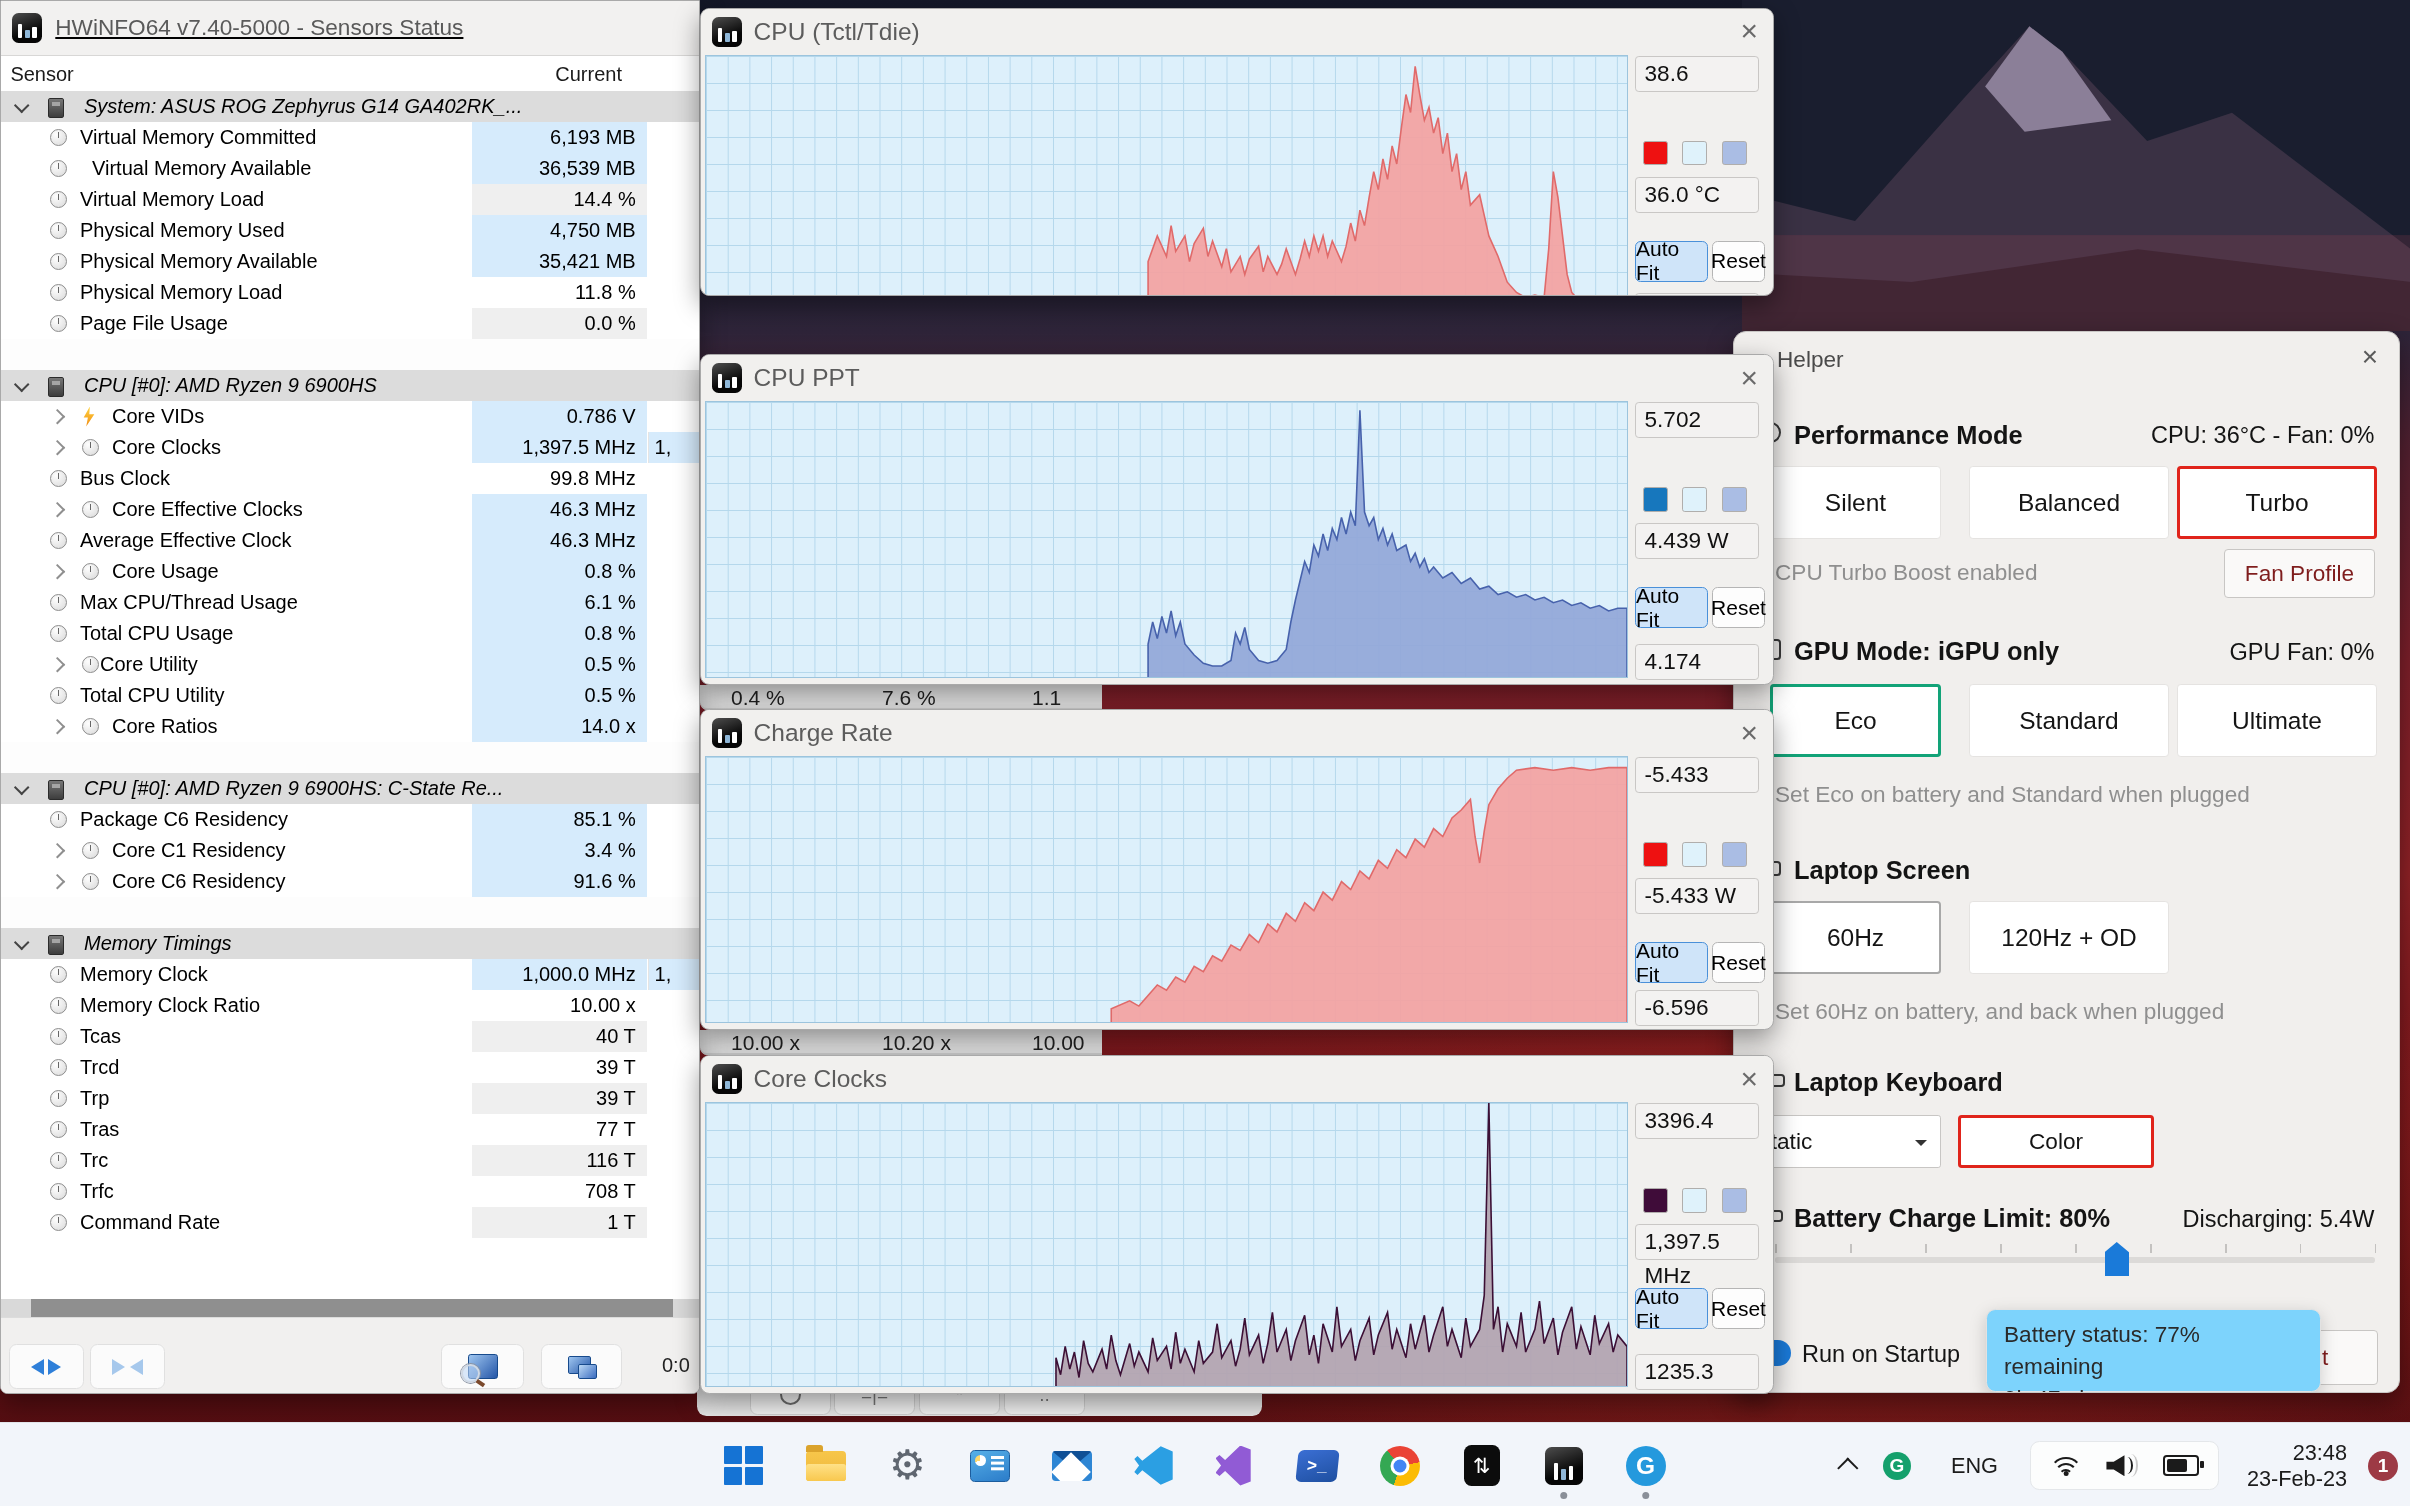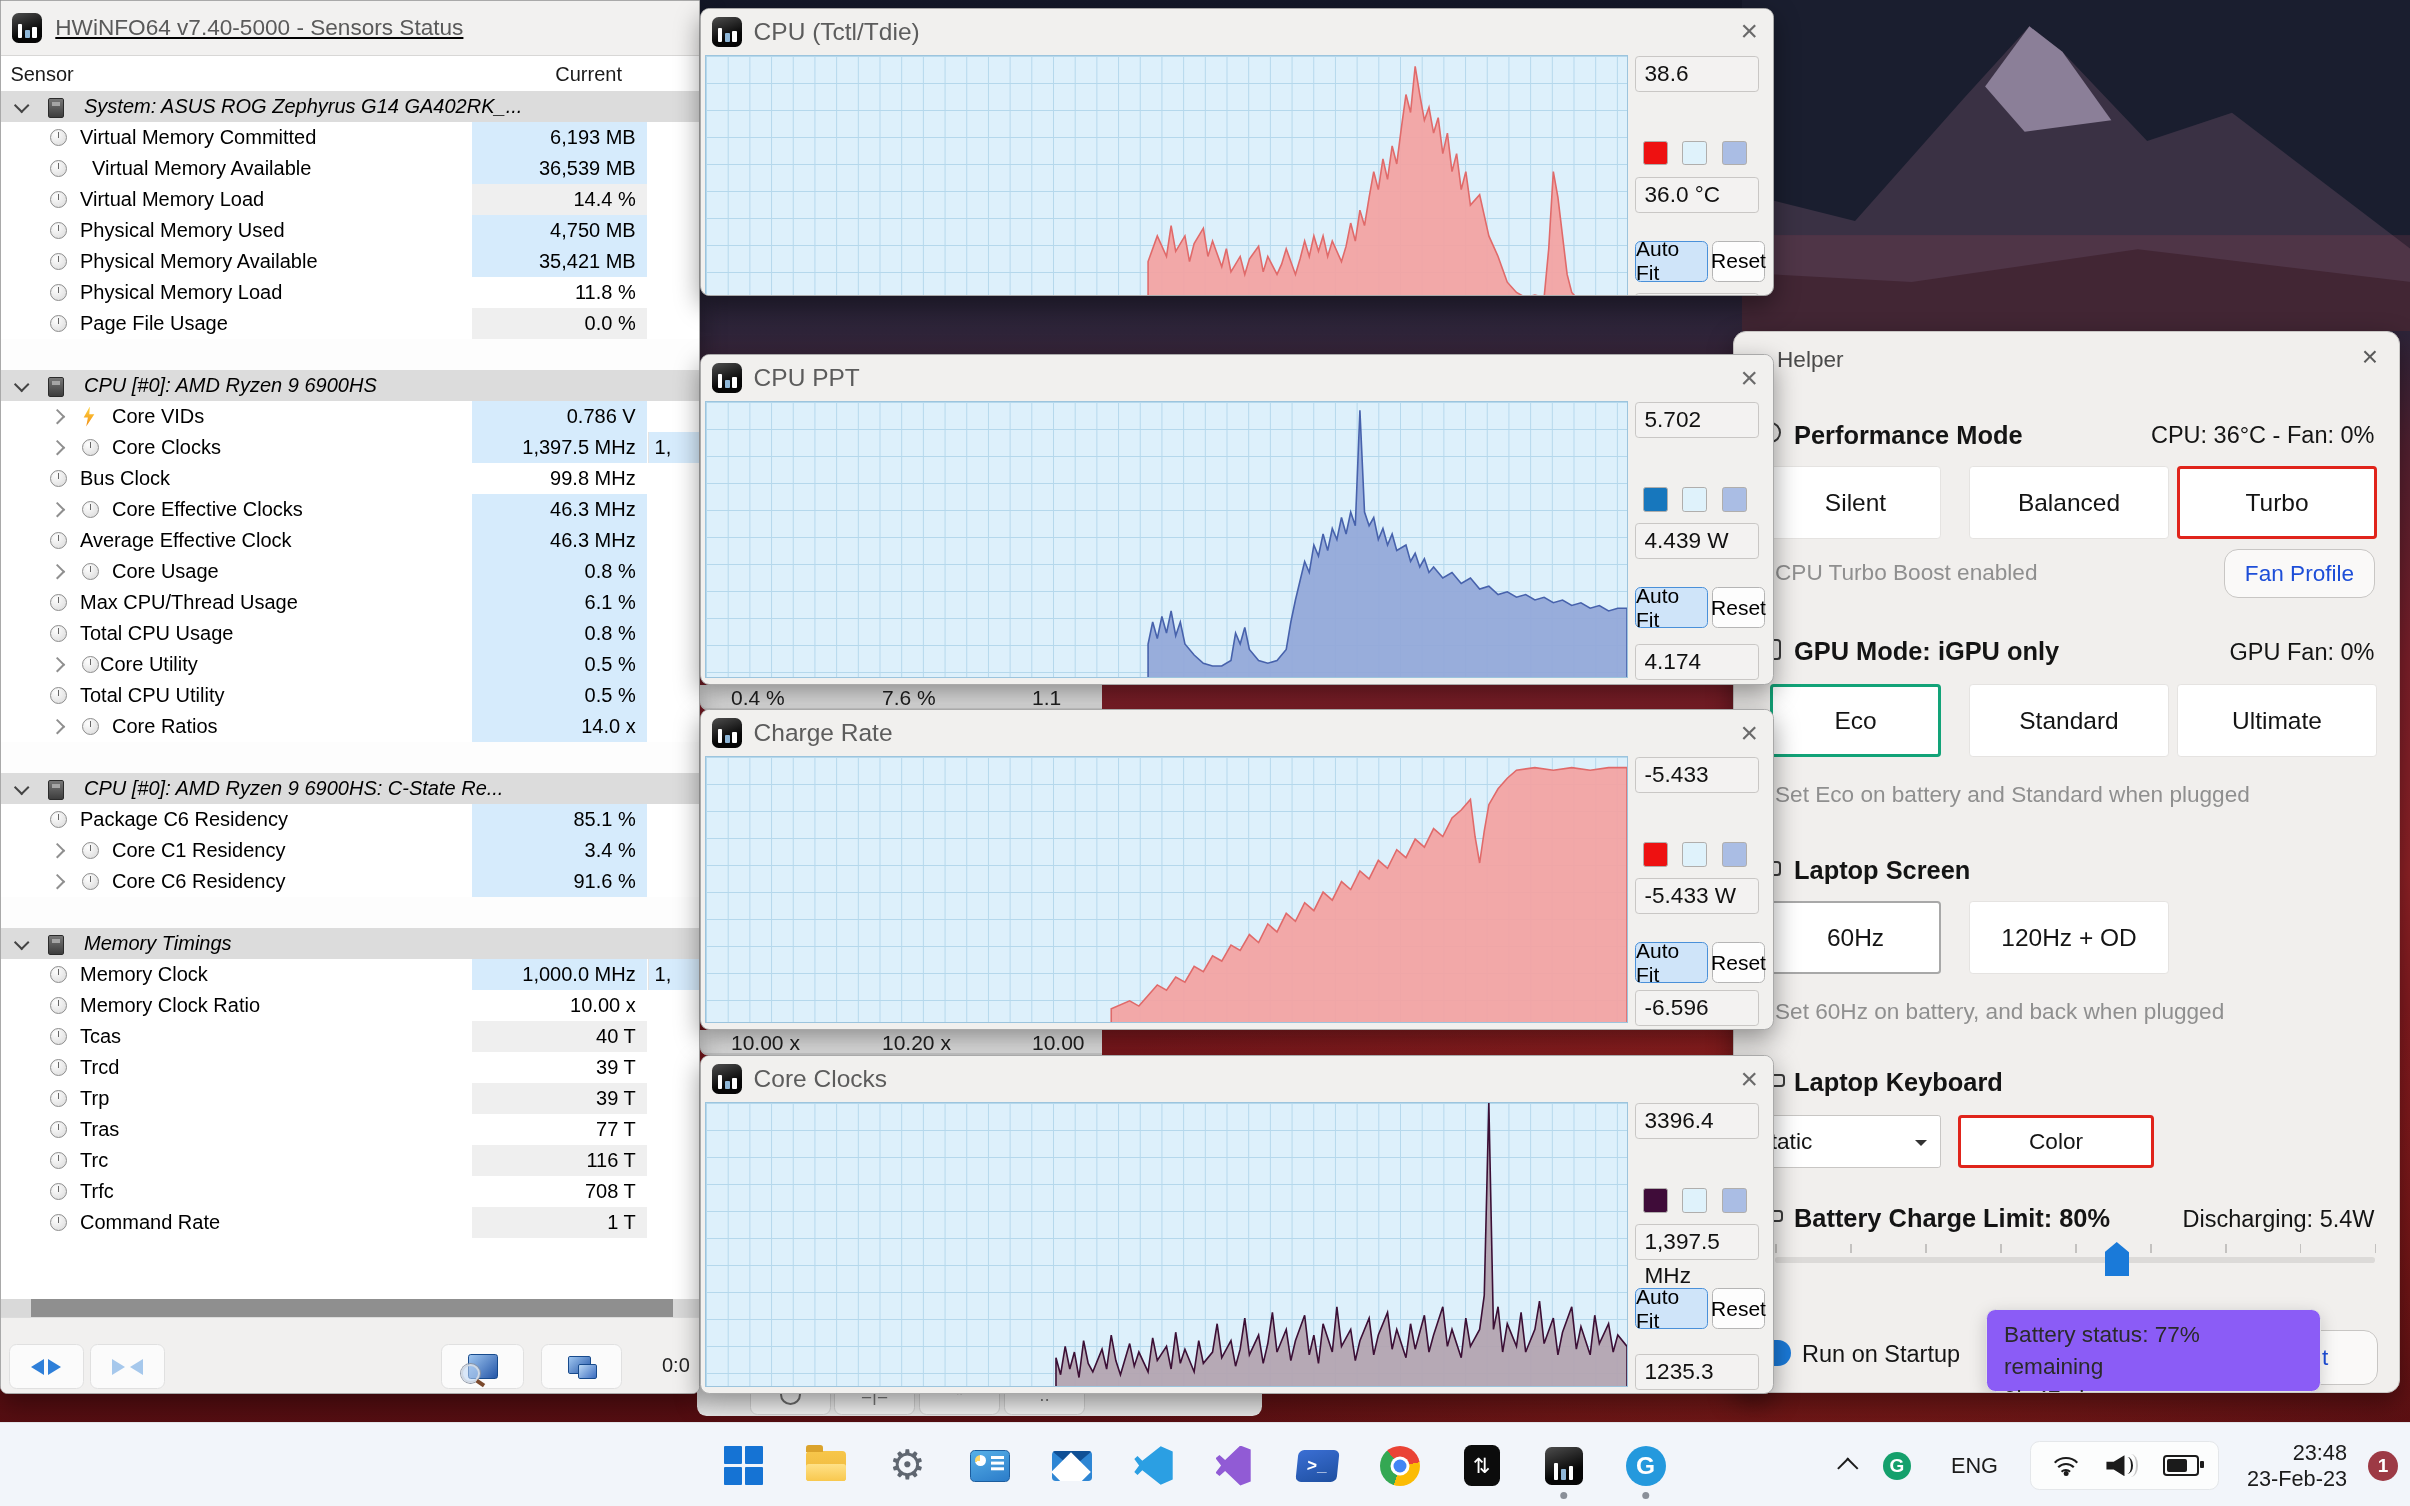--- a/index.html
+++ b/index.html
@@ -100,34 +100,34 @@
   #gh-title{position:absolute;left:43px;top:15px;font-size:22.6px;color:#4a4a4a;}
   #gh-close{position:absolute;right:21px;top:9.4px;font-size:28px;color:#5a5a5a;font-weight:300;}
   .gh-head{position:absolute;font-size:25.4px;font-weight:bold;color:#141414;}
   .gh-status{position:absolute;right:24.5px;font-size:23.5px;color:#141414;}
   .gh-cap{position:absolute;left:41px;font-size:22.6px;color:#8f8f8f;}
   .gh-btn{position:absolute;background:#fff;border:0.9px solid #e5e3e1;border-radius:3.8px;display:flex;align-items:center;
     justify-content:center;font-size:24.5px;color:#141414;box-sizing:border-box;}
   .gh-btn.red{border:3.8px solid #e0241b;}
   .gh-btn.green{border:3.8px solid #12a378;}
   .gh-btn.grayb{border:2.8px solid #a8a8a8;}
-  .gh-small{position:absolute;background:#faf9f8;border:0.9px solid #c8c6c4;border-radius:14px;display:flex;align-items:center;
-    justify-content:center;font-size:22.6px;color:#1d4ed8;box-sizing:border-box;}
+  .gh-small{position:absolute;background:#faf9f8;border:0.9px solid #c8c6c4;border-radius:4px;display:flex;align-items:center;
+    justify-content:center;font-size:22.6px;color:#7f1d1d;box-sizing:border-box;}
   .gh-ico{position:absolute;left:26px;width:21px;height:21px;border:2.4px solid #3a3a3a;border-radius:3.8px;box-sizing:border-box;}
   .gh-ico.round{border-radius:50%;}
   #gh-dropdown{position:absolute;left:9.4px;width:198px;height:53px;background:#fff;border:0.9px solid #c8c6c4;border-radius:2.8px;
     font-size:22.6px;color:#141414;line-height:51px;padding-left:11.3px;box-sizing:border-box;}
   #gh-dropdown .caret{position:absolute;right:13px;top:23.5px;width:0;height:0;border:6.6px solid transparent;border-top-color:#333;}
   #gh-slider-track{position:absolute;left:41px;right:24.5px;height:5.6px;background:#dcdad8;border-radius:2.8px;}
   .tick{position:absolute;top:-13px;width:1.9px;height:8.5px;background:#c4c2c0;}
   #gh-handle{position:absolute;width:24.5px;height:34px;background:#1a7ad9;
     clip-path:polygon(0 30%,50% 0,100% 30%,100% 100%,0 100%);}
   #gh-toggle{position:absolute;left:5.6px;width:51px;height:26px;background:#1a7ad9;border-radius:13px;}
   #gh-toggle::after{content:"";position:absolute;left:3.8px;top:3.8px;width:19px;height:19px;border-radius:50%;background:#fff;}
-  #gh-tooltip{position:absolute;left:252px;top:977px;width:335px;height:83px;background:#8b5cf6;border:0.9px solid #e2e2e2;
+  #gh-tooltip{position:absolute;left:252px;top:977px;width:335px;height:83px;background:#7dd3fc;border:0.9px solid #e2e2e2;
     border-radius:9.4px;box-shadow:0 5.6px 17px rgba(0,0,0,.18);z-index:9;padding:9.4px 17px;box-sizing:border-box;}
   #gh-tooltip div{font-size:22.6px;color:#2a2a2a;line-height:32px;}
 
   
   #ghost{position:absolute;left:697px;top:1369px;width:565px;height:47px;background:#ececec;border-radius:0 0 9.4px 9.4px;z-index:1;}
   #ghost .gb{position:absolute;top:5.6px;width:79px;height:38px;background:#f8f8f8;border:0.9px solid #d5d5d5;border-radius:7.5px;
     display:flex;align-items:center;justify-content:center;color:#7a7a7a;font-size:19px;}
   #ghost .gb .o{width:17px;height:17px;border:2.4px solid #6f6f6f;border-radius:50%;}
 
   

